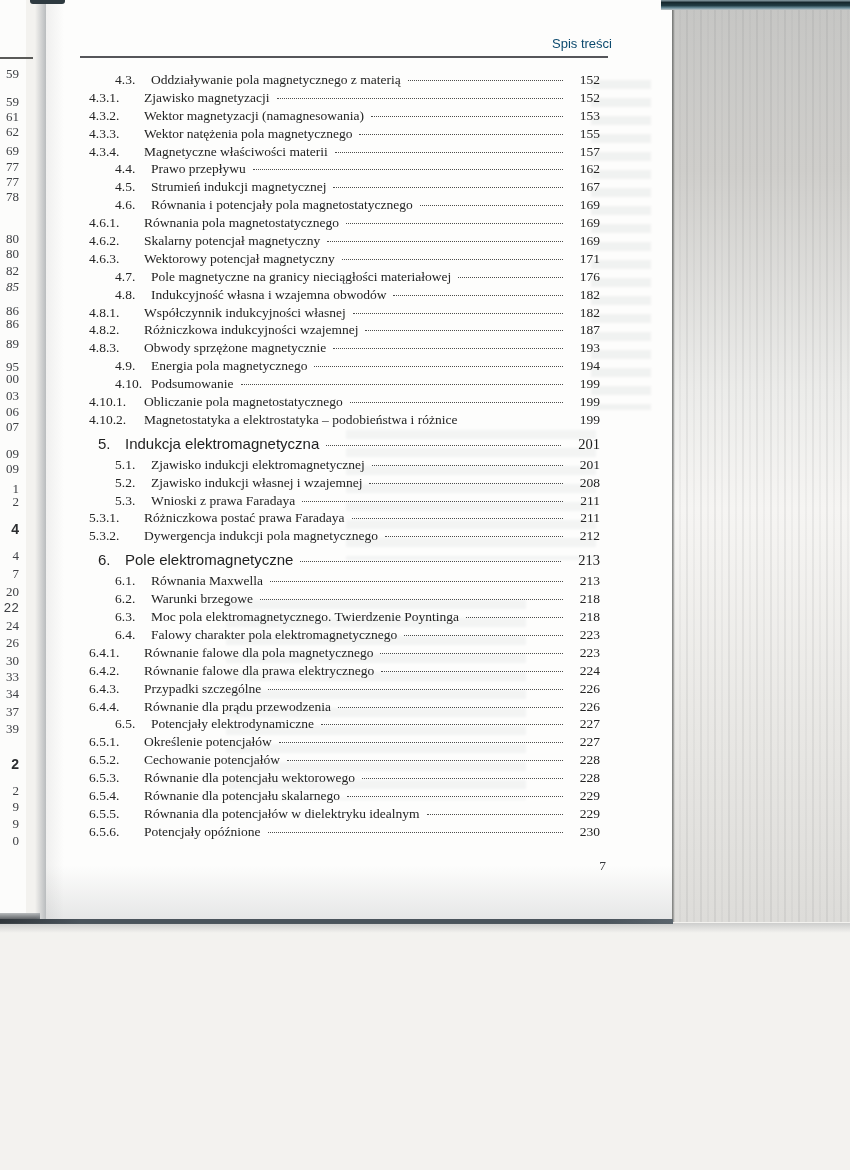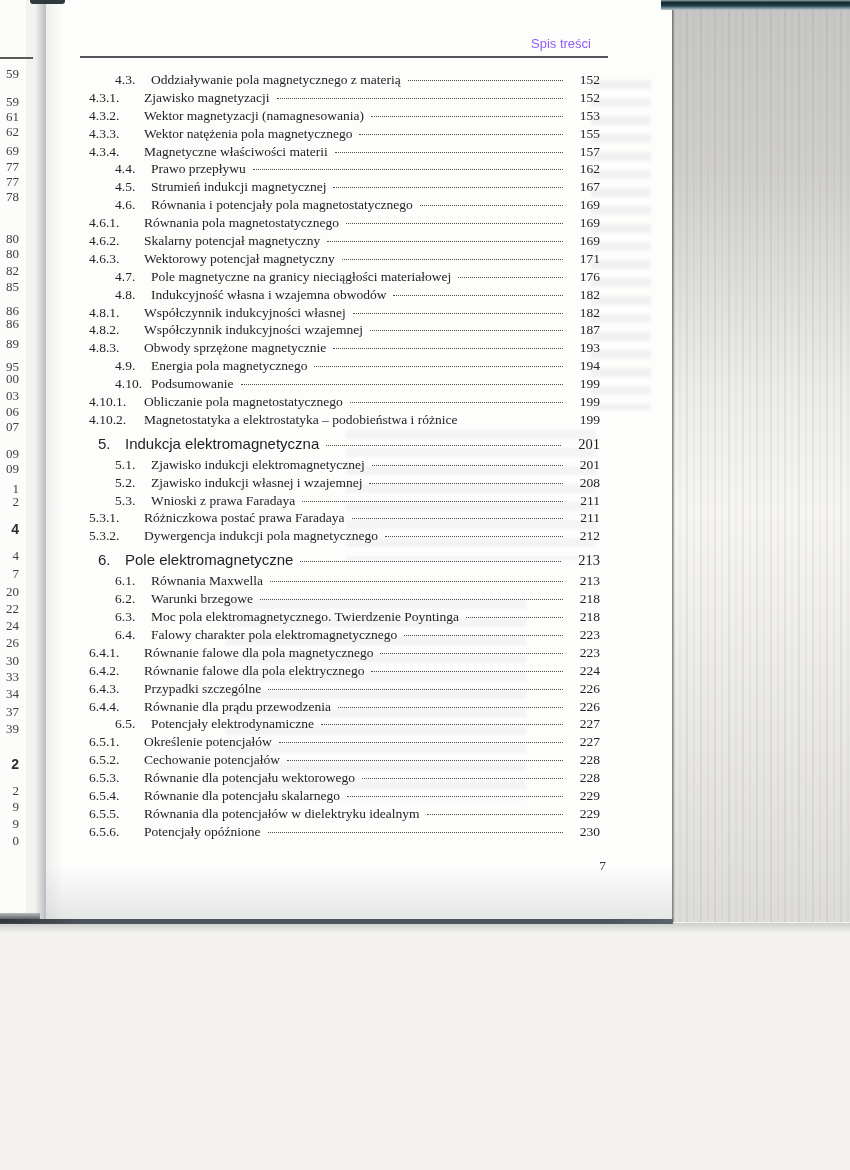--- a/index.html
+++ b/index.html
@@ -17,22 +17,22 @@
 
   
   .gutter{position:absolute;left:35px;top:0;width:26px;height:921px;
        background:linear-gradient(to right,rgba(255,255,255,0),rgba(138,144,150,.55) 42%,rgba(190,194,198,.28) 68%,rgba(255,255,255,0));}
 
   
   .page{position:absolute;left:46px;top:0;width:626px;height:921px;background:#fdfdfc;}
   .page:before{content:"";position:absolute;inset:0;
        background:linear-gradient(to right,rgba(120,120,120,.10),rgba(255,255,255,0) 18px),
                   linear-gradient(to bottom,rgba(255,255,255,0) 94%,rgba(120,125,130,.18));}
-  .running-header{position:absolute;top:36px;right:81px;
-       font-family:"Liberation Sans",sans-serif;font-size:13px;color:#8b5cf6;}
+  .running-header{position:absolute;top:36px;right:60px;
+       font-family:"Liberation Sans",sans-serif;font-size:13px;color:#0c4a6e;}
   .header-rule{position:absolute;top:56px;left:34px;right:64px;height:1.5px;background:#55565a;}
 
   .toc{position:absolute;top:71px;left:0;right:0;padding-right:72px;
        font-size:13.5px;color:#242424;}
   .row{display:flex;align-items:baseline;height:17.9px;line-height:17.9px;white-space:nowrap;}
   .row .num{flex:none;}
   .row .title{flex:none;}
   .row .leader{flex:1 1 auto;margin:0 3px 0 7px;border-bottom:1.7px dotted #3d3d3d;
        position:relative;top:-3px;min-width:0;opacity:.92;}
   .row .leader.noleader{border-bottom:none;}
@@ -83,38 +83,38 @@
       <span class="edge-num" style="top: 94px;">59</span>
       <span class="edge-num" style="top: 109px;">61</span>
       <span class="edge-num" style="top: 124px;">62</span>
       <span class="edge-num" style="top: 143px;">69</span>
       <span class="edge-num" style="top: 159px;">77</span>
       <span class="edge-num" style="top: 174px;">77</span>
       <span class="edge-num" style="top: 189px;">78</span>
       <span class="edge-num" style="top: 231px;">80</span>
       <span class="edge-num" style="top: 246px;">80</span>
       <span class="edge-num" style="top: 263px;">82</span>
-      <span class="edge-num" style="top: 279px;">85</span>
+      <span class="edge-num" style="top: 279px; font-style: italic;">85</span>
       <span class="edge-num" style="top: 303px;">86</span>
       <span class="edge-num" style="top: 316px;">86</span>
       <span class="edge-num" style="top: 336px;">89</span>
       <span class="edge-num" style="top: 359px;">95</span>
       <span class="edge-num" style="top: 371px;">00</span>
       <span class="edge-num" style="top: 388px;">03</span>
       <span class="edge-num" style="top: 404px;">06</span>
       <span class="edge-num" style="top: 419px; text-align: right;">07</span>
       <span class="edge-num" style="top: 446px;">09</span>
       <span class="edge-num" style="top: 461px;">09</span>
       <span class="edge-num" style="top: 481px;">1</span>
       <span class="edge-num" style="top: 494px;">2</span>
       <span class="edge-num bold" style="top: 521px;">4</span>
       <span class="edge-num" style="top: 548px;">4</span>
       <span class="edge-num" style="top: 566px;">7</span>
       <span class="edge-num" style="top: 584px;">20</span>
-      <span class="edge-num" style="top: 601px;">22</span>
+      <span class="edge-num" style="top: 601px; font-family: Liberation Mono, monospace;">22</span>
       <span class="edge-num" style="top: 618px;">24</span>
       <span class="edge-num" style="top: 635px;">26</span>
       <span class="edge-num" style="top: 653px;">30</span>
       <span class="edge-num" style="top: 669px;">33</span>
       <span class="edge-num" style="top: 686px;">34</span>
       <span class="edge-num" style="top: 704px;">37</span>
       <span class="edge-num" style="top: 721px; margin-left: 24px;">39</span>
       <span class="edge-num bold" style="top: 756px;">2</span>
       <span class="edge-num" style="top: 783px;">2</span>
       <span class="edge-num" style="top: 799px;">9</span>
@@ -213,21 +213,21 @@
           <span class="pagenum">182</span>
         </div>
         <div class="row l2">
           <span class="num">4.8.1.</span>
           <span class="title">Współczynnik indukcyjności własnej</span>
           <span class="leader"></span>
           <span class="pagenum">182</span>
         </div>
         <div class="row l2">
           <span class="num">4.8.2.</span>
-          <span class="title">Współczynnik indukcyjności wzajemnej</span>
+          <span class="title">Różniczkowa indukcyjności wzajemnej</span>
           <span class="leader"></span>
           <span class="pagenum">187</span>
         </div>
         <div class="row l2">
           <span class="num">4.8.3.</span>
           <span class="title">Obwody sprzężone magnetycznie</span>
           <span class="leader"></span>
           <span class="pagenum">193</span>
         </div>
         <div class="row l1">
@@ -321,21 +321,21 @@
           <span class="pagenum">223</span>
         </div>
         <div class="row l2">
           <span class="num">6.4.1.</span>
           <span class="title">Równanie falowe dla pola magnetycznego</span>
           <span class="leader"></span>
           <span class="pagenum">223</span>
         </div>
         <div class="row l2">
           <span class="num">6.4.2.</span>
-          <span class="title">Równanie falowe dla pola elektrycznego</span>
+          <span class="title">Równanie falowe dla prawa elektrycznego</span>
           <span class="leader"></span>
           <span class="pagenum">224</span>
         </div>
         <div class="row l2">
           <span class="num">6.4.3.</span>
           <span class="title">Przypadki szczególne</span>
           <span class="leader"></span>
           <span class="pagenum">226</span>
         </div>
         <div class="row l2">

